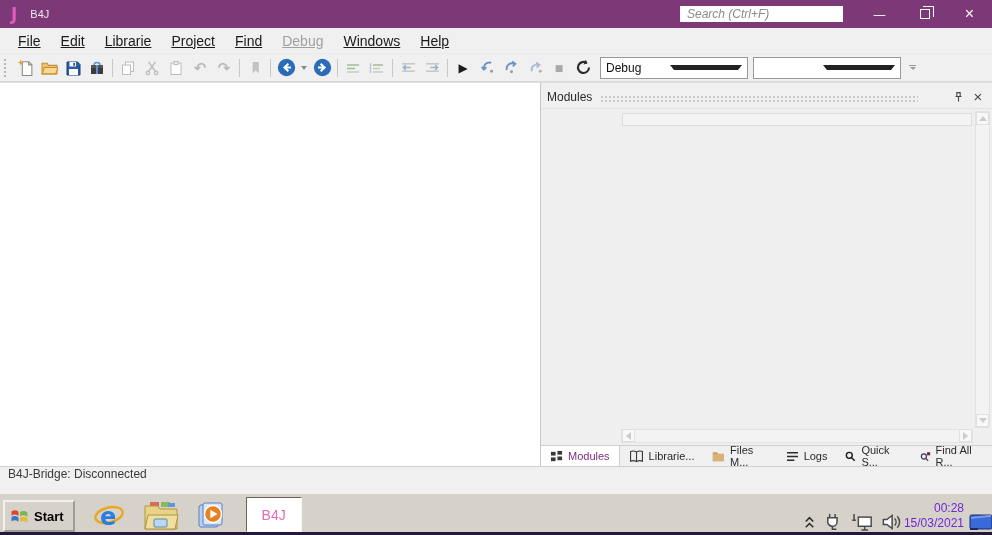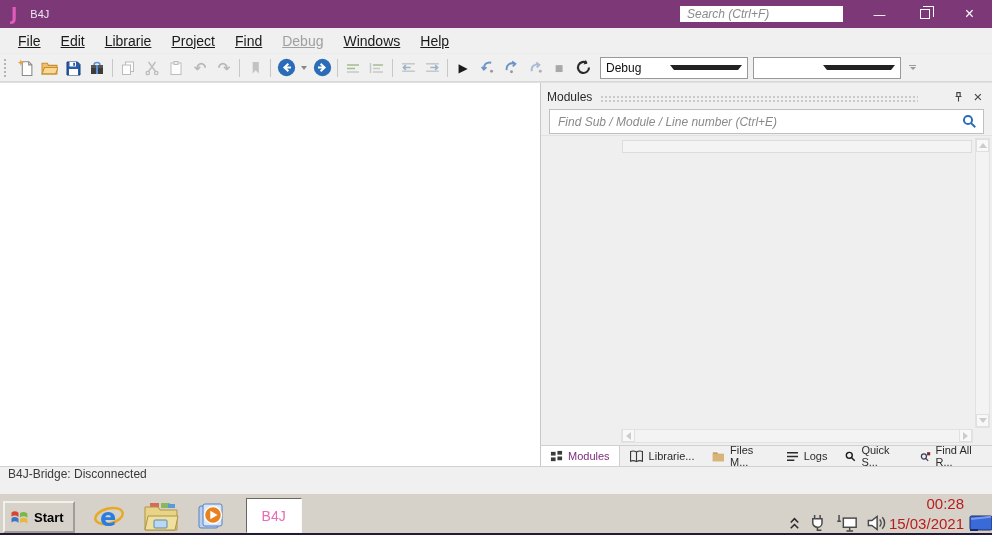--- a/index.html
+++ b/index.html
@@ -73,21 +73,21 @@
   
   .taskbar { height:42px; background:#d6d2ca; border-top:1px solid #f0efe9; display:flex; flex-direction:column; flex:0 0 auto; }
   .task-row { height:39px; display:flex; align-items:flex-end; }
   .task-bottom { height:3px; background:#241a38; }
   .start-btn { margin-left:3px; height:32px; padding:0 9px 0 5px; background:#d6d2ca; border:2px outset #f2f0ea; display:flex; align-items:center; gap:4px; }
   .start-btn b { font-size:13px; color:#000; }
   .ql { display:flex; align-items:center; gap:17px; margin-left:17px; }
   .task-app { margin-left:18px; width:56px; height:35px; background:#fff; border:1px solid; border-color:#6a675e #f8f8f4 #f8f8f4 #6a675e; display:flex; align-items:center; justify-content:center; }
   .task-app span { color:#e86ab8; font-size:14px; }
   .tray { margin-left:auto; display:flex; align-items:center; gap:8px; }
-  .clock { text-align:right; font-size:15px; color:#b91c1c; line-height:1.3; margin-left:2px; }
+  .clock { text-align:right; font-size:12px; color:#6d28d9; line-height:1.3; margin-left:2px; }
   .desk-sliver { width:24px; display:flex; justify-content:flex-end; margin-left:4px; }
 </style>
 </head>
 <body>
 
 <div class="app">
 
   <div class="titlebar">
     <span class="logo-j">J</span>
     <span class="win-title">B4J</span>
@@ -287,27 +287,20 @@
           </div>
         <div class="ph-btn">
             <svg width="11" height="12" viewBox="0 0 12 12" fill="none" stroke="#444" stroke-width="1.2">
               <path d="M4.2 1.2h3.6v4.2H4.2z"></path>
               <path d="M2.8 5.4h6.4M6 5.4v5.4"></path>
             </svg>
           </div>
         <div class="ph-btn" style="font-size:15px">×</div>
       </div>
 
-      <div class="panel-search">
-        <input placeholder="Find Sub / Module / Line number (Ctrl+E)" style="">
-        <svg width="15" height="15" viewBox="0 0 14 14">
-            <circle cx="5.6" cy="5.6" r="3.8" fill="none" stroke="#2a6cb8" stroke-width="1.8"></circle>
-            <path d="M8.6 8.6l3.8 3.8" stroke="#2a6cb8" stroke-width="1.8"></path>
-          </svg>
-      </div>
 
       <div class="panel-body">
         <div class="empty-node"></div>
         <div class="vscroll">
           <div class="sbtn up">
               <span class="tri-up"></span>
             </div>
           <div class="sbtn down">
               <span class="tri-down"></span>
             </div>

